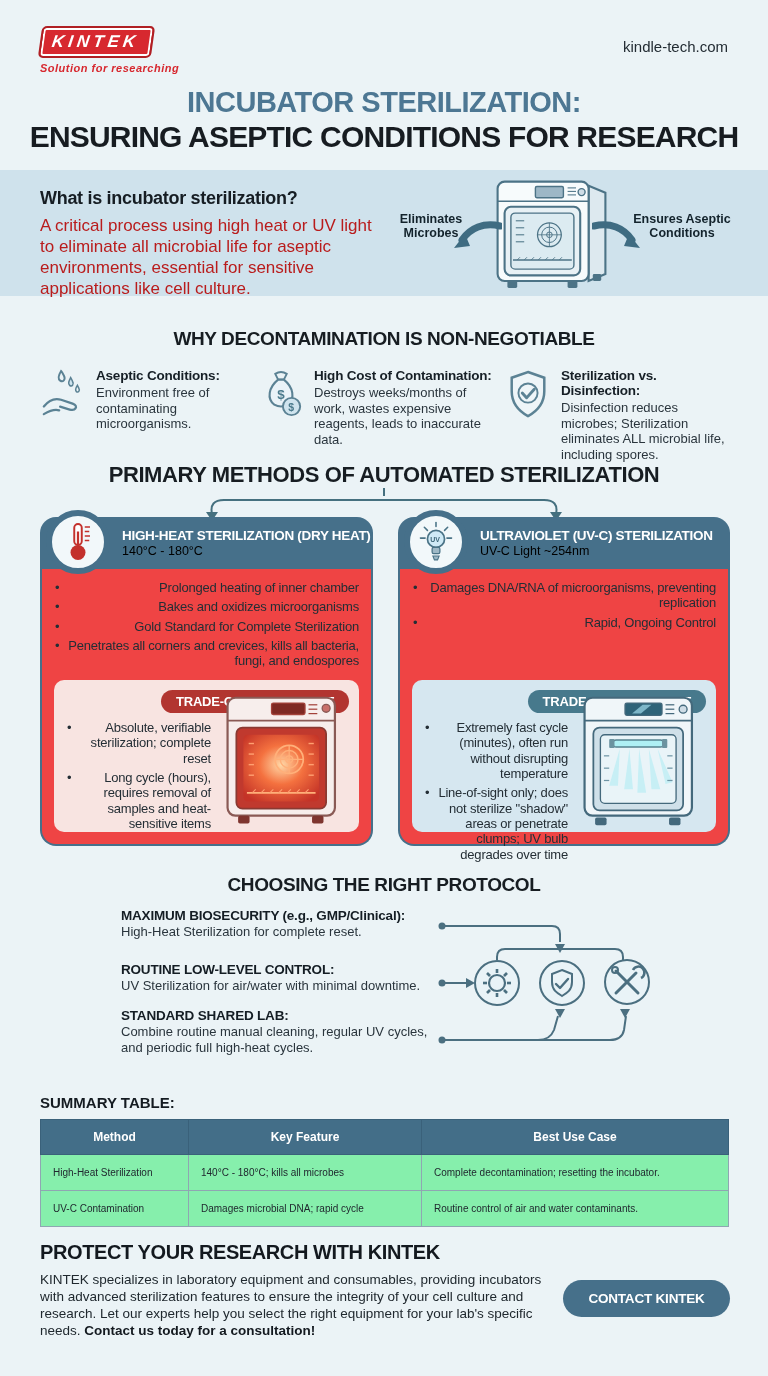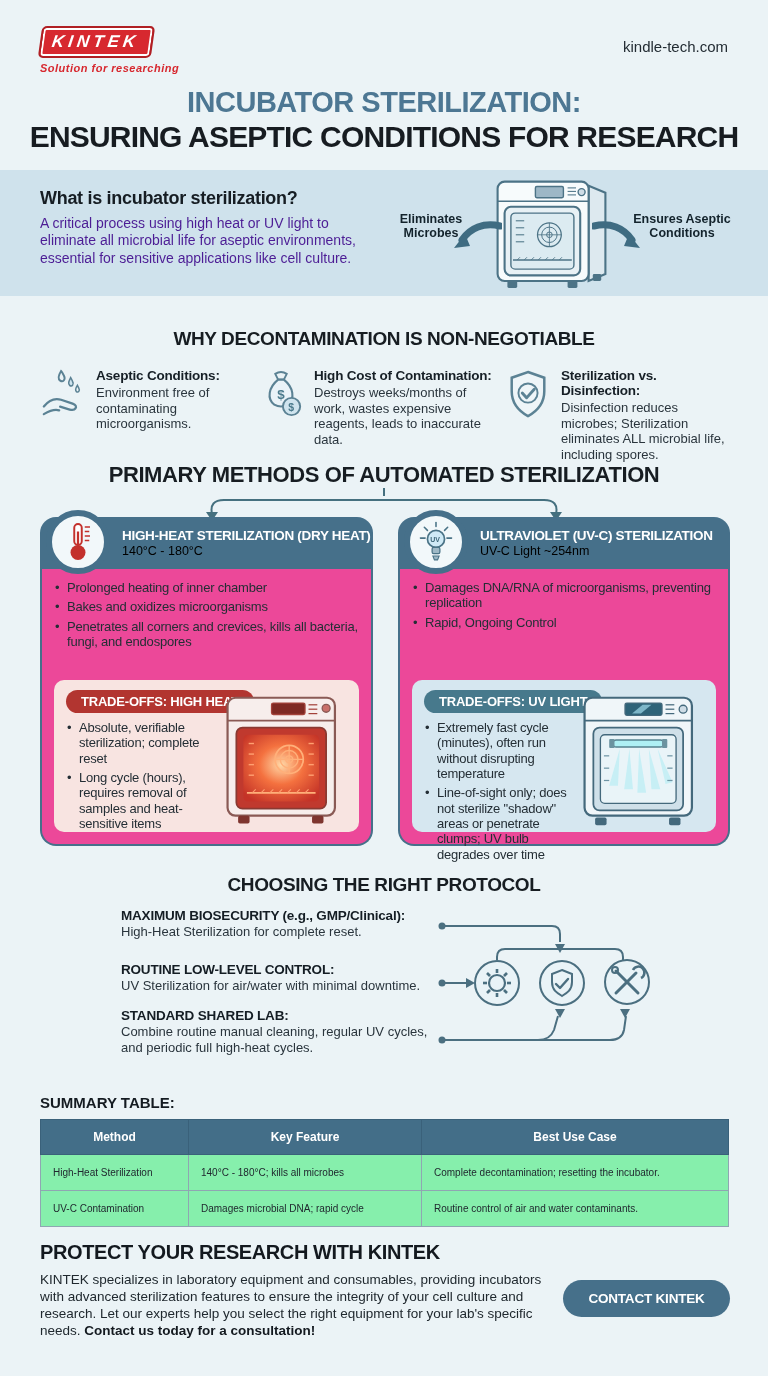--- a/index.html
+++ b/index.html
@@ -25,21 +25,21 @@
 
   
   .title { position:absolute; top:86px; left:0; width:768px; text-align:center; }
   .title-line1 { font-size:29px; font-weight:bold; letter-spacing:-0.5px; color:#4d7793; }
   .title-line2 { font-size:30px; font-weight:bold; letter-spacing:-0.8px; color:#171c21; margin-top:1px; }
 
   
   .band { position:absolute; left:0; top:170px; width:768px; height:126px; background:#cfe2ec; }
   .intro-text { position:absolute; left:40px; top:188px; width:335px; }
   .intro-text h2 { font-size:18px; font-weight:bold; color:#161d23; letter-spacing:-0.3px; }
-  .intro-text p { margin-top:6px; font-size:14px; line-height:1.24; color:#4c1d95; }
+  .intro-text p { margin-top:6px; font-size:17px; line-height:1.24; color:#b91c1c; }
   .incubator-main { position:absolute; left:478px; top:163px; }
   .arrow-label { position:absolute; font-size:12.5px; font-weight:bold; color:#13232c; text-align:center; line-height:1.15; }
   .label-left  { left:392px; top:212px; width:78px; }
   .label-right { left:630px; top:212px; width:104px; }
   .arrow-svg { position:absolute; }
   .arrow-l { left:452px; top:220px; }
   .arrow-r { left:592px; top:220px; }
 
   
   .why-heading { position:absolute; top:328px; left:0; width:768px; text-align:center;
@@ -64,22 +64,22 @@
     position:relative; height:52px; background:#46708a; border-radius:16px 16px 0 0;
     display:flex; flex-direction:column; justify-content:center; padding-left:82px;
   }
   .card-header .icon-circle {
     position:absolute; left:6px; top:-7px; width:64px; height:64px; border-radius:50%;
     background:#f2f8fa; border:6px solid #46708a; display:flex; align-items:center; justify-content:center;
   }
   .card-title { color:#fff; font-weight:bold; font-size:13.5px; letter-spacing:-0.3px; white-space:nowrap; }
   .card-sub   { color:#000000; font-size:12.5px; margin-top:1px; }
   .card-body {
-    background:#ec4899; border:2px solid #46708a; border-top:none;
-    border-radius:0 0 16px 16px; padding:11px 12px 12px 12px;
+    background:#ef4444; border:2px solid #46708a; border-top:none;
+    border-radius:0 0 16px 16px; padding:11px 12px 12px 12px;text-align:right;
   }
   .card-bullets { height:100px; }
   ul.blist { list-style:none; }
   ul.blist li { position:relative; padding-left:13px; font-size:13px; line-height:1.18; color:#242e35; margin-bottom:4px; letter-spacing:-0.2px; }
   ul.blist li::before { content:"•"; position:absolute; left:1px; top:0; color:#242e35; }
 
   .tradeoff { border-radius:10px; padding:10px 10px 8px 12px; height:152px; }
   .tradeoff.heat { background:#f8e4e1; }
   .tradeoff.uv   { background:#d6e7f0; }
   .badge { display:inline-block; color:#fff; font-weight:bold; font-size:13px; letter-spacing:-0.2px;
@@ -265,20 +265,21 @@
         </svg>
       </div>
       <div class="card-title">HIGH-HEAT STERILIZATION (DRY HEAT)</div>
       <div class="card-sub">140°C - 180°C</div>
     </div>
     <div class="card-body">
       <div class="card-bullets">
         <ul class="blist">
           <li>Prolonged heating of inner chamber</li>
           <li>Bakes and oxidizes microorganisms</li>
+          <li>Gold Standard for Complete Sterilization</li>
           <li>Penetrates all corners and crevices, kills all bacteria, fungi, and endospores</li>
         </ul>
       </div>
       <div class="tradeoff heat">
         <span class="badge heat">TRADE-OFFS: HIGH HEAT</span>
         <div class="tradeoff-row">
           <ul class="blist">
             <li>Absolute, verifiable sterilization; complete reset</li>
             <li>Long cycle (hours), requires removal of samples and heat-sensitive items</li>
           </ul>

